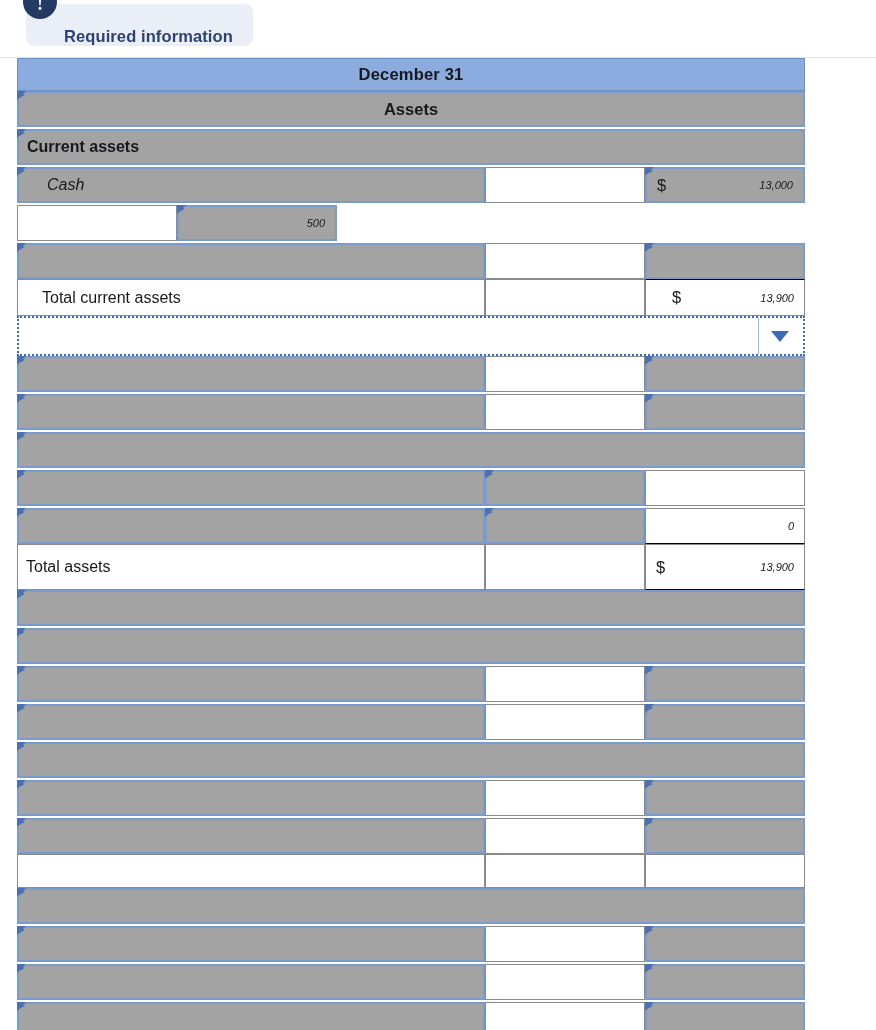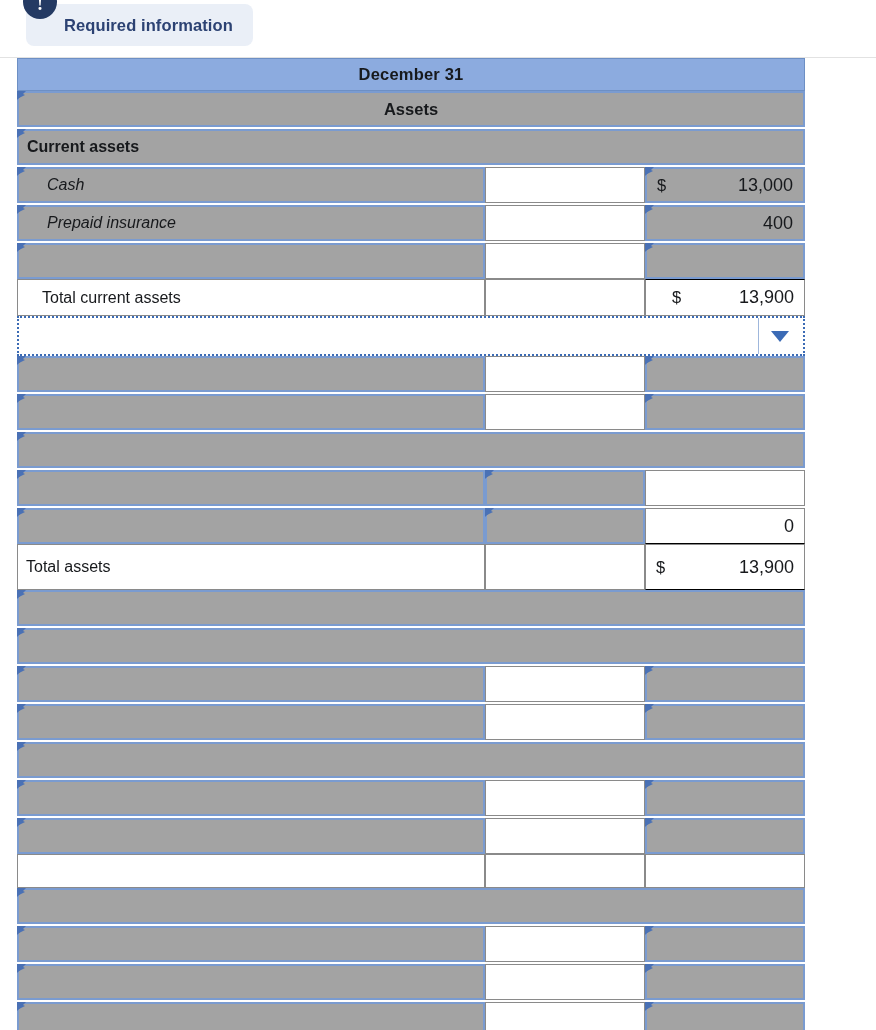--- a/index.html
+++ b/index.html
@@ -8,21 +8,21 @@
     font-family:"Liberation Sans","DejaVu Sans",sans-serif;
     -webkit-font-smoothing:antialiased;
   }
   .page{position:relative;width:876px;height:1030px;}
 
   
   .req-wrap{position:absolute;left:26px;top:2px;height:44px;}
   .req-pill{
     position:absolute;left:0;top:2px;height:42px;
     background:#eaeff7;border-radius:8px;
-    display:flex;align-items:center;
+    display:flex;align-items:flex-end;
     padding:0 20px 0 38px;box-sizing:border-box;
   }
   .req-label{
     font-size:16.5px;font-weight:bold;color:#2c4273;white-space:nowrap;
     letter-spacing:.1px;
   }
   .req-badge{
     position:absolute;left:-3px;top:-17px;width:34px;height:34px;border-radius:50%;
     background:#243a63;z-index:3;
     display:flex;align-items:flex-end;justify-content:center;
@@ -81,21 +81,21 @@
 
   
   .t{font-size:16px;color:#17191c;padding-left:8px;}
   .t.bold{font-weight:bold;}
   .t.indent{padding-left:28px;font-style:italic;}
   .ctr{width:100%;text-align:center;font-size:16.5px;font-weight:bold;color:#17191c;padding:0;}
 
   
   .money{display:flex;align-items:center;width:100%;height:100%;box-sizing:border-box;padding:0 10px 0 10px;}
   .cur{font-size:16.5px;color:#17191c;}
-  .amt{margin-left:auto;font-size:18px;color:#17191c;}
+  .amt{margin-left:auto;font-size:11px;color:#17191c;font-style:italic;}
 
   
   .topline{border-top:1.5px solid #000000 !important;}
   .botline{border-bottom:1.5px solid #000000 !important;}
 
   
   .selrow{
     width:788px;height:40px;box-sizing:border-box;
     border:2px dotted #3b6bb5;background:#ffffff;position:relative;
     display:flex;align-items:center;
@@ -163,32 +163,29 @@
       <div class="c3 cell inp">
         <span class="money">
           <span class="cur">$</span>
           <span class="amt">13,000</span>
         </span>
       </div>
     </div>
     <div class="sp2"></div>
 
     <div class="row">
-      <div class="c1 cell inp">
-        <span class="t indent">Prepaid insurance</span>
-      </div>
-      <div class="c2 cell plain">
-        <span class="money">
-            <span class="amt"></span>
-          </span>
-      </div>
-      <div class="c3 cell inp">
-        <span class="money">
-          <span class="cur"></span>
-          <span class="amt">400</span>
+      <div class="c2 cell plain">
+        <span class="money">
+            <span class="amt"></span>
+          </span>
+      </div>
+      <div class="c3 cell inp">
+        <span class="money">
+          <span class="cur"></span>
+          <span class="amt">500</span>
         </span>
       </div>
     </div>
     <div class="sp2"></div>
 
     <div class="row">
       <div class="c1 cell inp">
         <span class="t indent"></span>
       </div>
       <div class="c2 cell plain">

